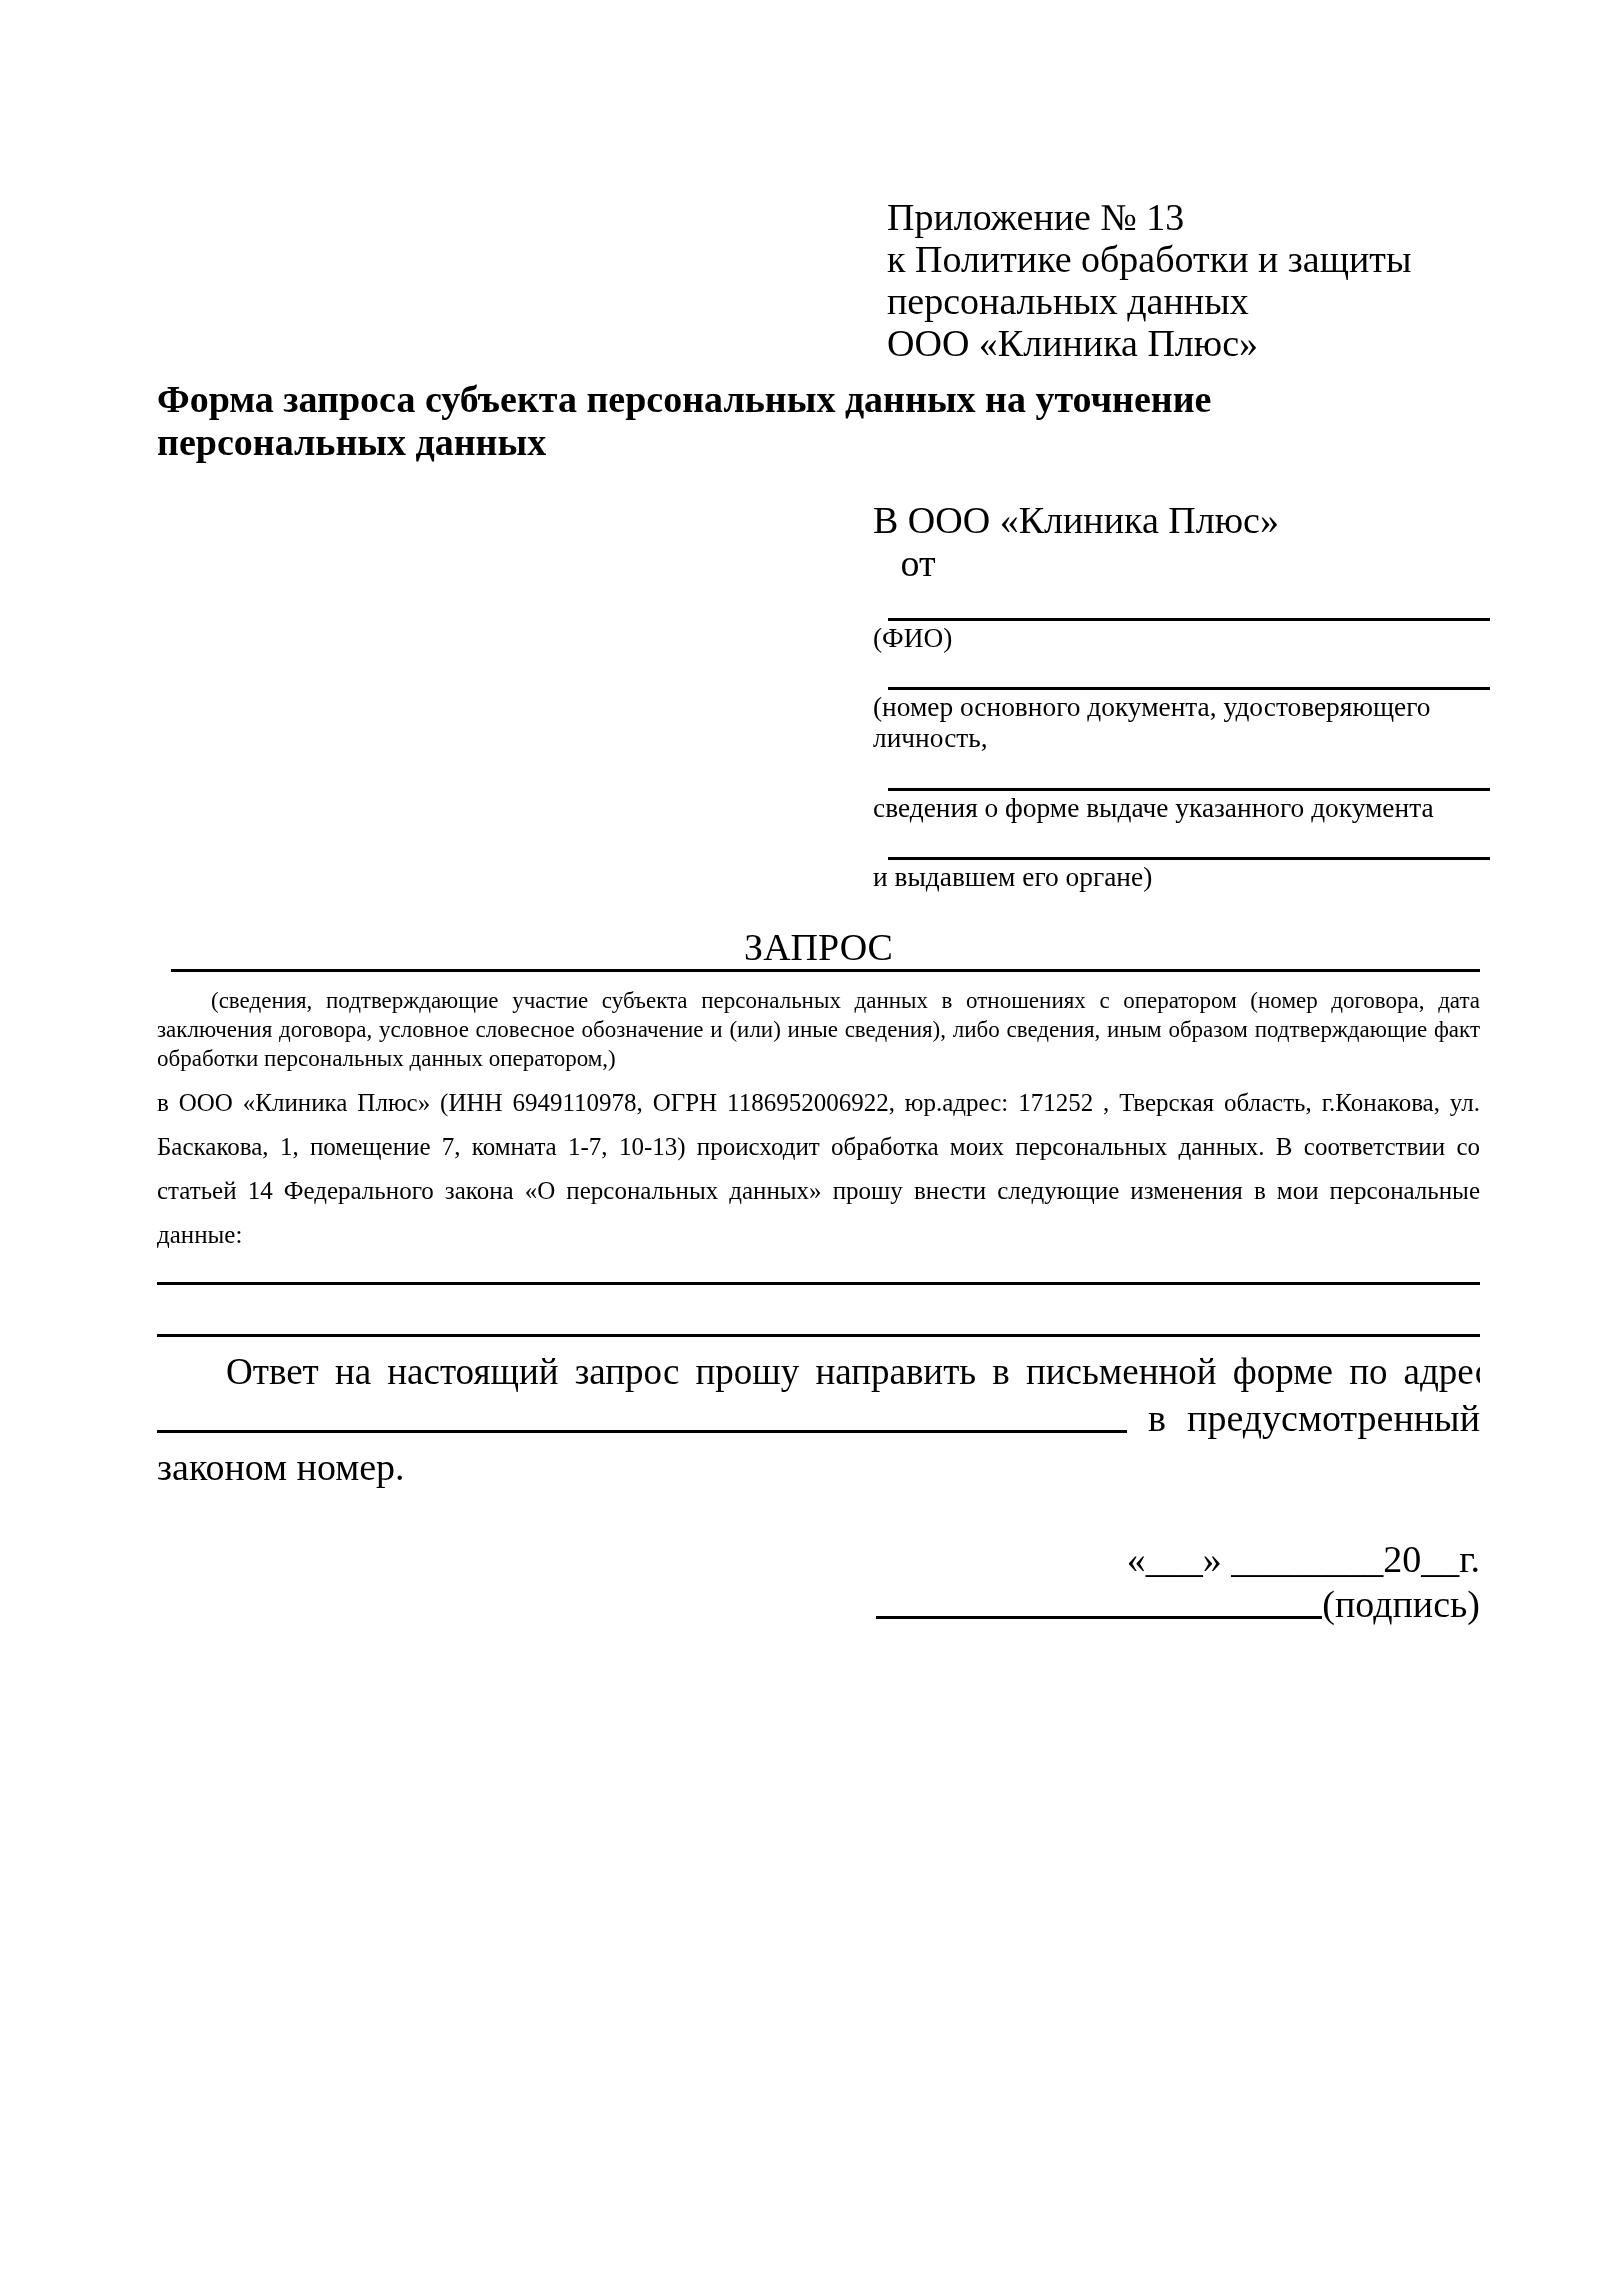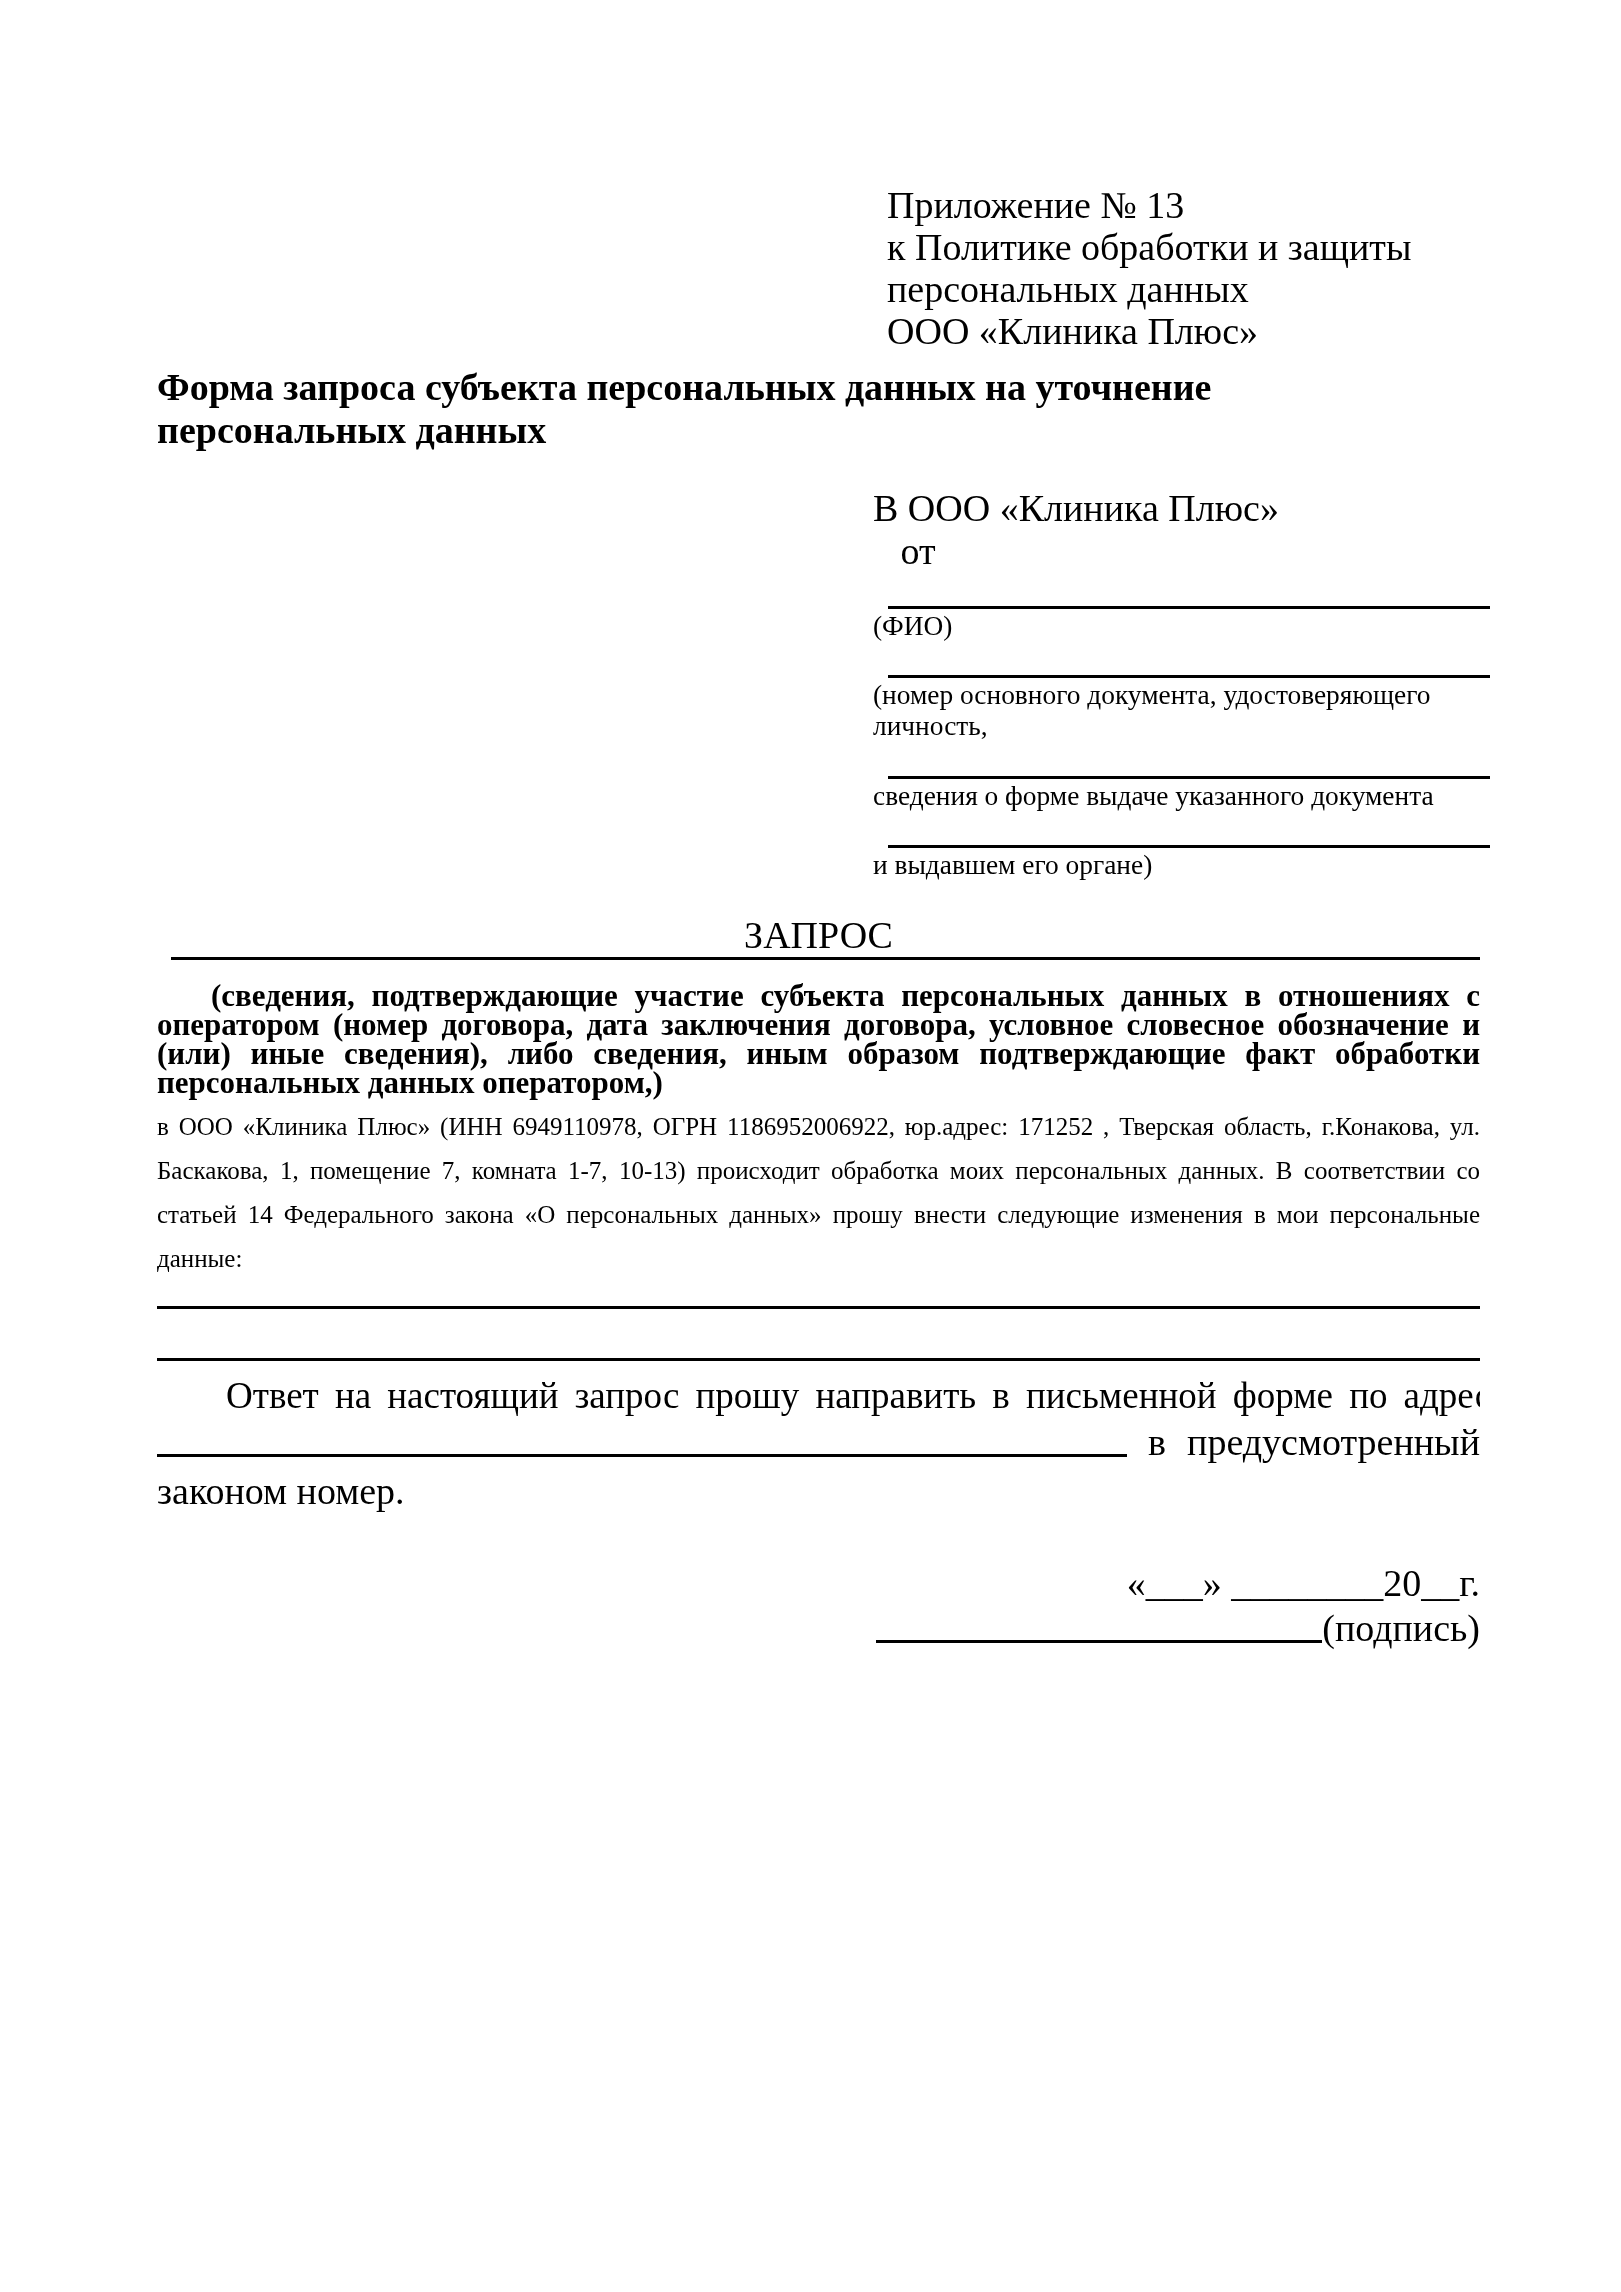--- a/index.html
+++ b/index.html
@@ -8,21 +8,21 @@
     position:relative;
     width:1621px;height:2293px;
     margin:0 auto;
     background:#ffffff;
     color:#000000;
     font-family:"Liberation Serif","DejaVu Serif",serif;
     overflow:hidden;
   }
   .content{
     position:absolute;
-    left:157px;top:0;
+    left:157px;top:12px;
     width:1323px;
   }
   
   .appendix{
     margin-top:184px;
     margin-left:730px;
     font-size:38px;
     line-height:42px;
   }
   
@@ -67,26 +67,25 @@
     font-size:38px;
     line-height:45px;
   }
   .intro-prefix{padding-left:90px;white-space:nowrap;}
   .fill-line{
     flex:1;
     border-bottom:3.9px solid #000;
     margin:0 0 5.9px 13.7px;
   }
   .intro-caption{
-    margin-top:15px;
-    font-size:31px;
+    margin-top:8px;
+    font-size:23px;
     line-height:29px;
     text-align:justify;
     text-indent:54px;
-    font-weight:bold;
   }
   .body-par{
     margin:7.8px 0 0 0;
     font-size:25px;
     line-height:44px;
     text-align:justify;
   }
   .blank-line{
     height:25.5px;
     border-bottom:3.9px solid #000;

